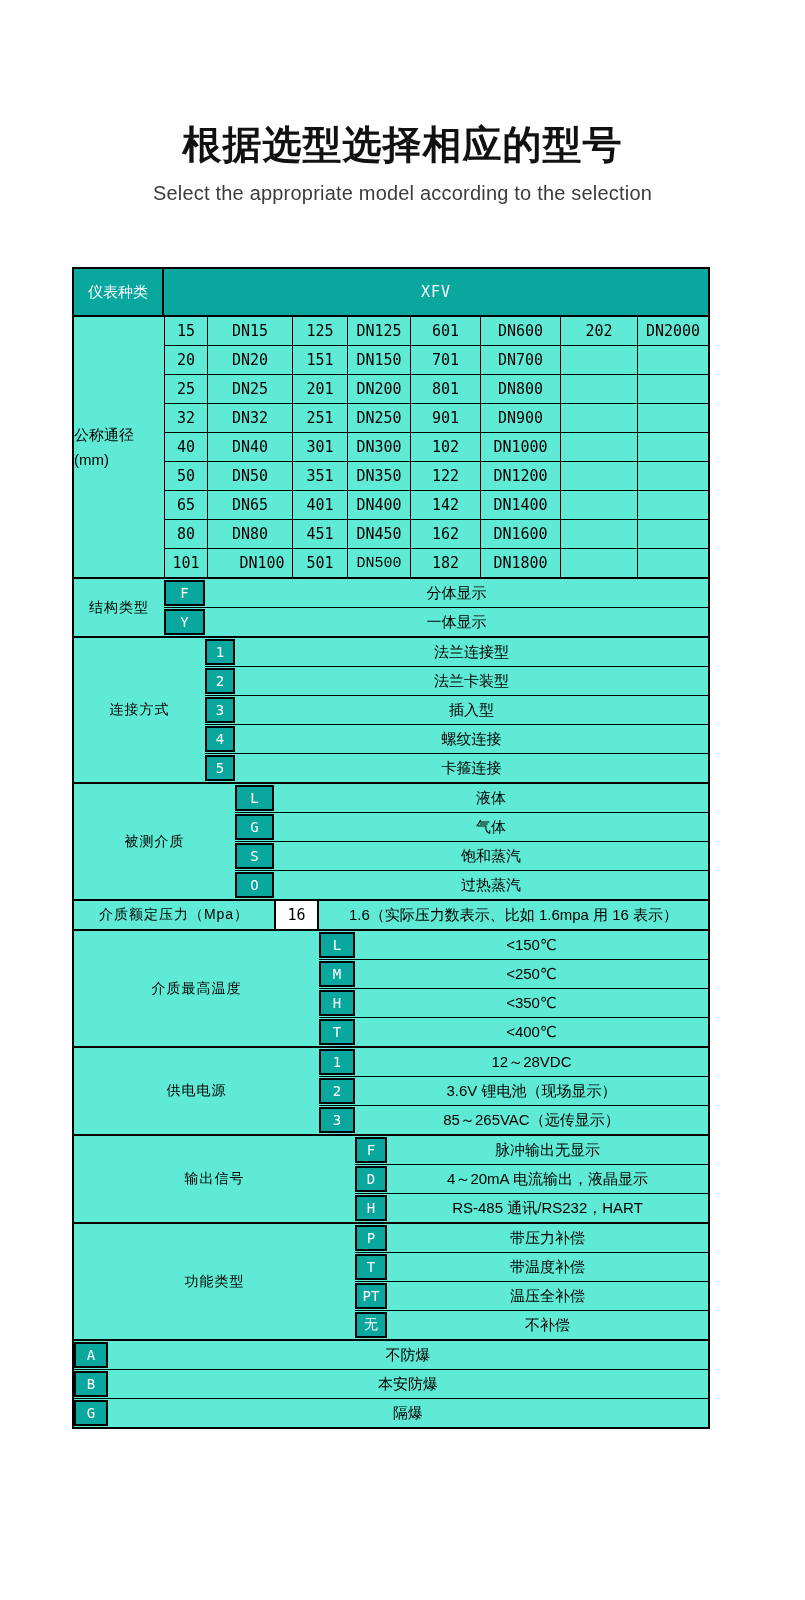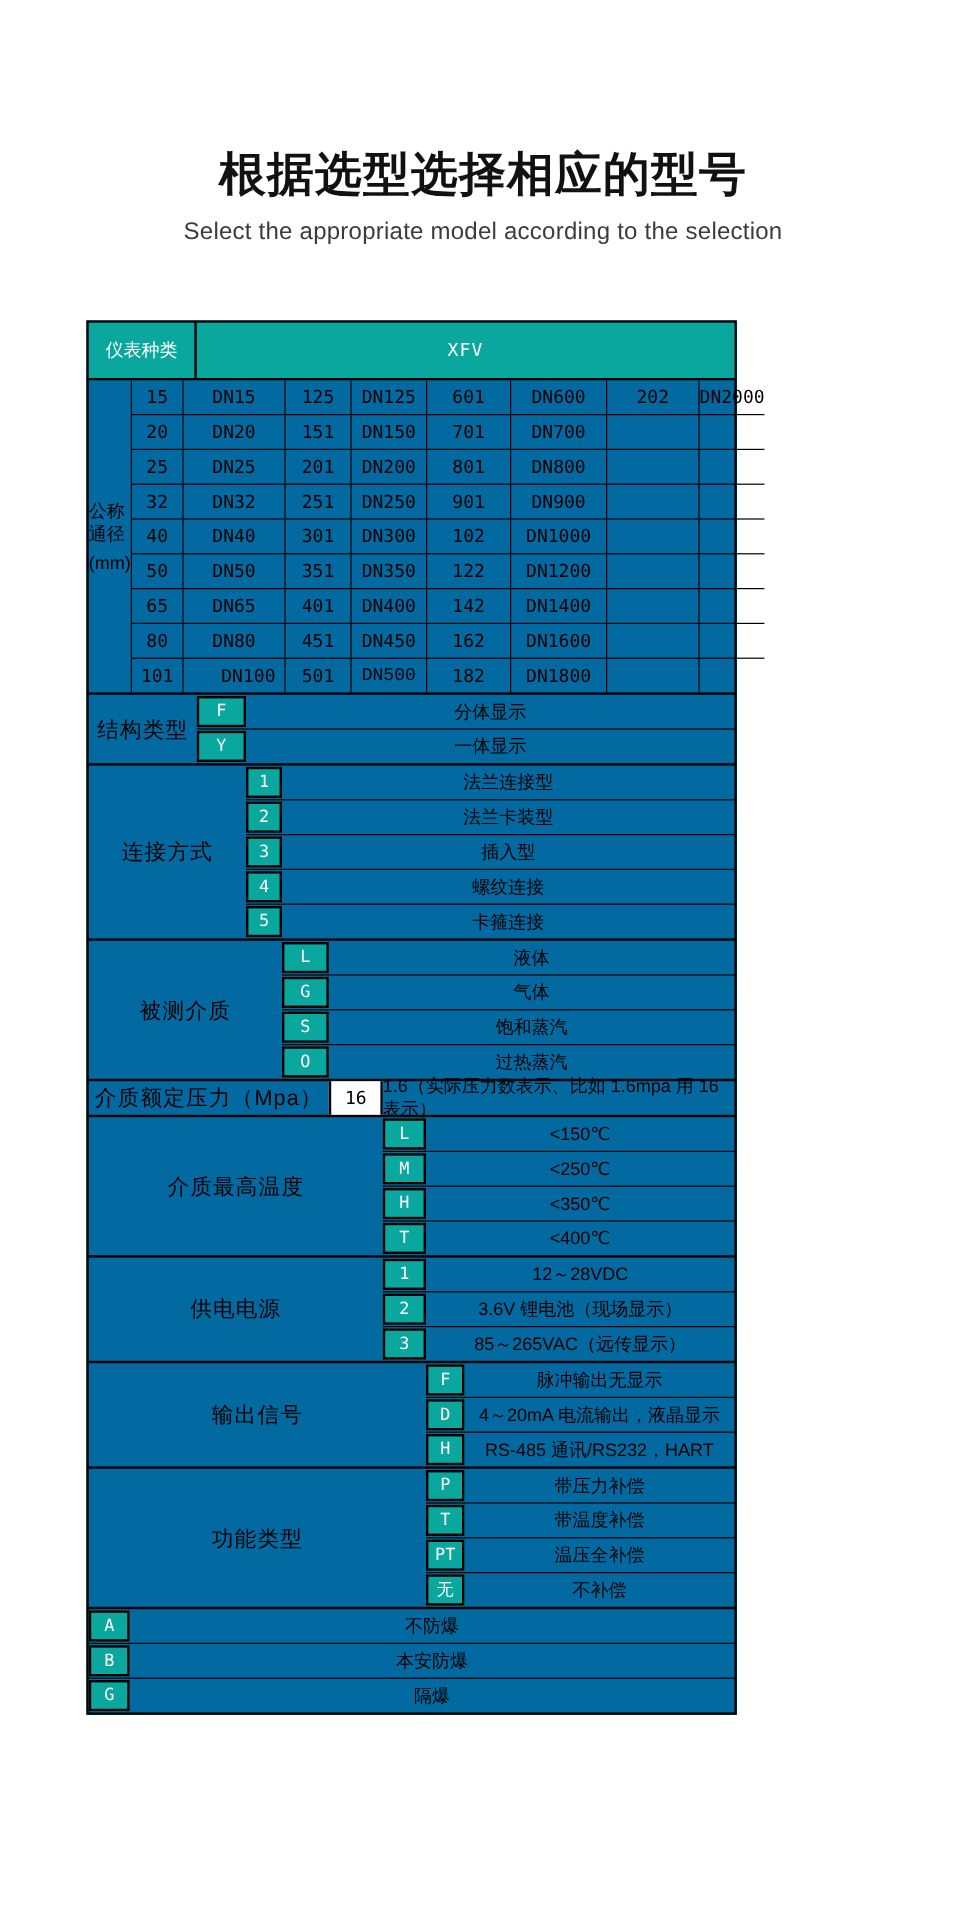--- a/index.html
+++ b/index.html
@@ -7,57 +7,57 @@
   body {
     width: 805px; height: 1600px; background: #fff; color: var(--ink);
     font-family: "Liberation Sans", "DejaVu Sans", sans-serif;
     position: relative; overflow: hidden;
   }
   .page-header { position: absolute; top: 118px; left: 0; width: 805px; text-align: center; }
   .page-title { font-size: 39px; font-weight: 700; letter-spacing: 1px; color: #111; }
   .page-subtitle { font-size: 20px; color: #3c3c3c; margin-top: 10px; letter-spacing: 0.2px; }
 
   .selection-table {
-    position: absolute; left: 72px; top: 267px; width: 542px;
-    border: 2px solid var(--ink); box-sizing: border-box; background: #0369a1;
+    position: absolute; left: 72px; top: 267px; width: 638px;
+    border: 2px solid var(--ink); box-sizing: border-box; background: #5eead4;
   }
 
   
   .header-row { display: flex; height: 46px; background: var(--teal); border-bottom: 2px solid var(--ink); }
   .header-label {
     width: 90px; border-right: 2px solid var(--ink); color: #fff; font-size: 15px;
     display: flex; align-items: center; justify-content: center; box-sizing: border-box;
   }
   .header-value {
     flex: 1; color: #fff; font-size: 15px; letter-spacing: 1px;
     font-family: "DejaVu Sans Mono", monospace;
     display: flex; align-items: center; justify-content: center;
   }
 
   
   .dn-section { display: flex; border-bottom: 2px solid var(--ink); }
   .dn-label {
     width: 90px; display: flex; flex-direction: column; gap: 6px;
-    align-items: center; justify-content: center; font-size: 15px;
+    align-items: flex-start; justify-content: center; font-size: 15px;
   }
   .dn-grid { flex: 1; display: flex; flex-direction: column; }
   .dn-row { display: flex; height: 28px; border-bottom: 1px solid var(--ink); }
   .dn-row:last-child { border-bottom: none; }
   .dn-cell {
     box-sizing: border-box; border-left: 1px solid var(--ink);
     display: flex; align-items: center; justify-content: center;
     font-size: 15px; font-family: "DejaVu Sans Mono", monospace;
   }
 
   
   .section { display: flex; border-bottom: 2px solid var(--ink); }
   .section.last { border-bottom: none; }
   .sec-label {
     display: flex; align-items: center; justify-content: center;
-    font-size: 18px; letter-spacing: 1px; box-sizing: border-box; flex-shrink: 0;
+    font-size: 14px; letter-spacing: 1px; box-sizing: border-box; flex-shrink: 0;
   }
   .sec-rows { flex: 1; display: flex; flex-direction: column; }
   .sec-row { display: flex; height: 28px; border-bottom: 1px solid var(--ink); align-items: stretch; }
   .sec-row:last-child { border-bottom: none; }
   .code-cell {
     box-sizing: border-box; flex-shrink: 0;
     border: 2px solid var(--ink); margin: 1px 0;
     background: var(--teal); color: #fff;
     display: flex; align-items: center; justify-content: center;
     font-size: 14px; font-family: "DejaVu Sans Mono", monospace;

